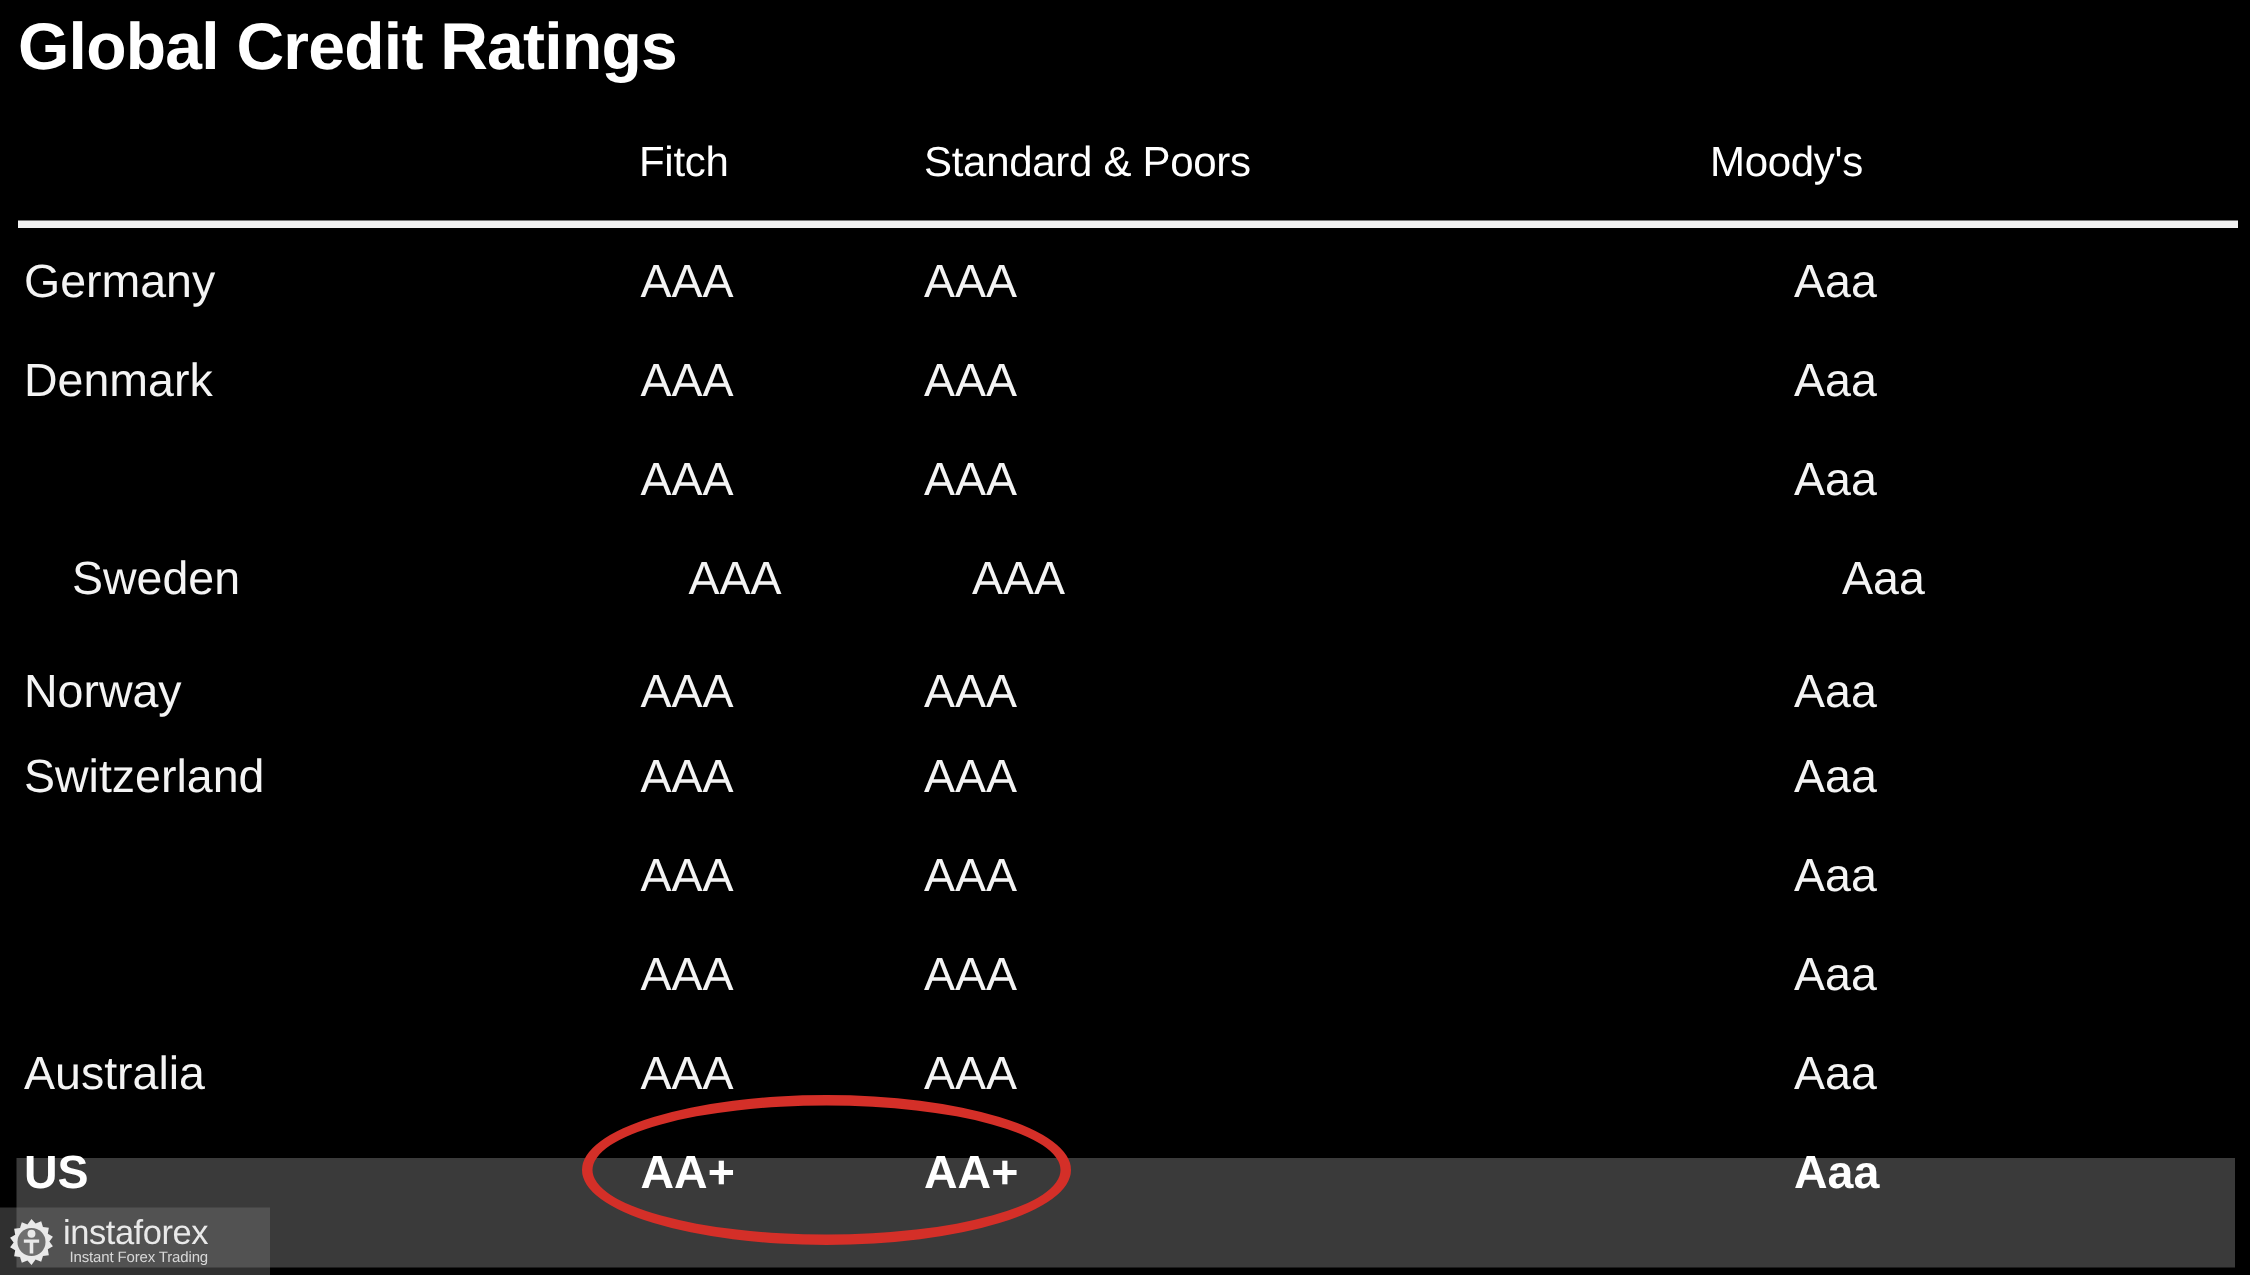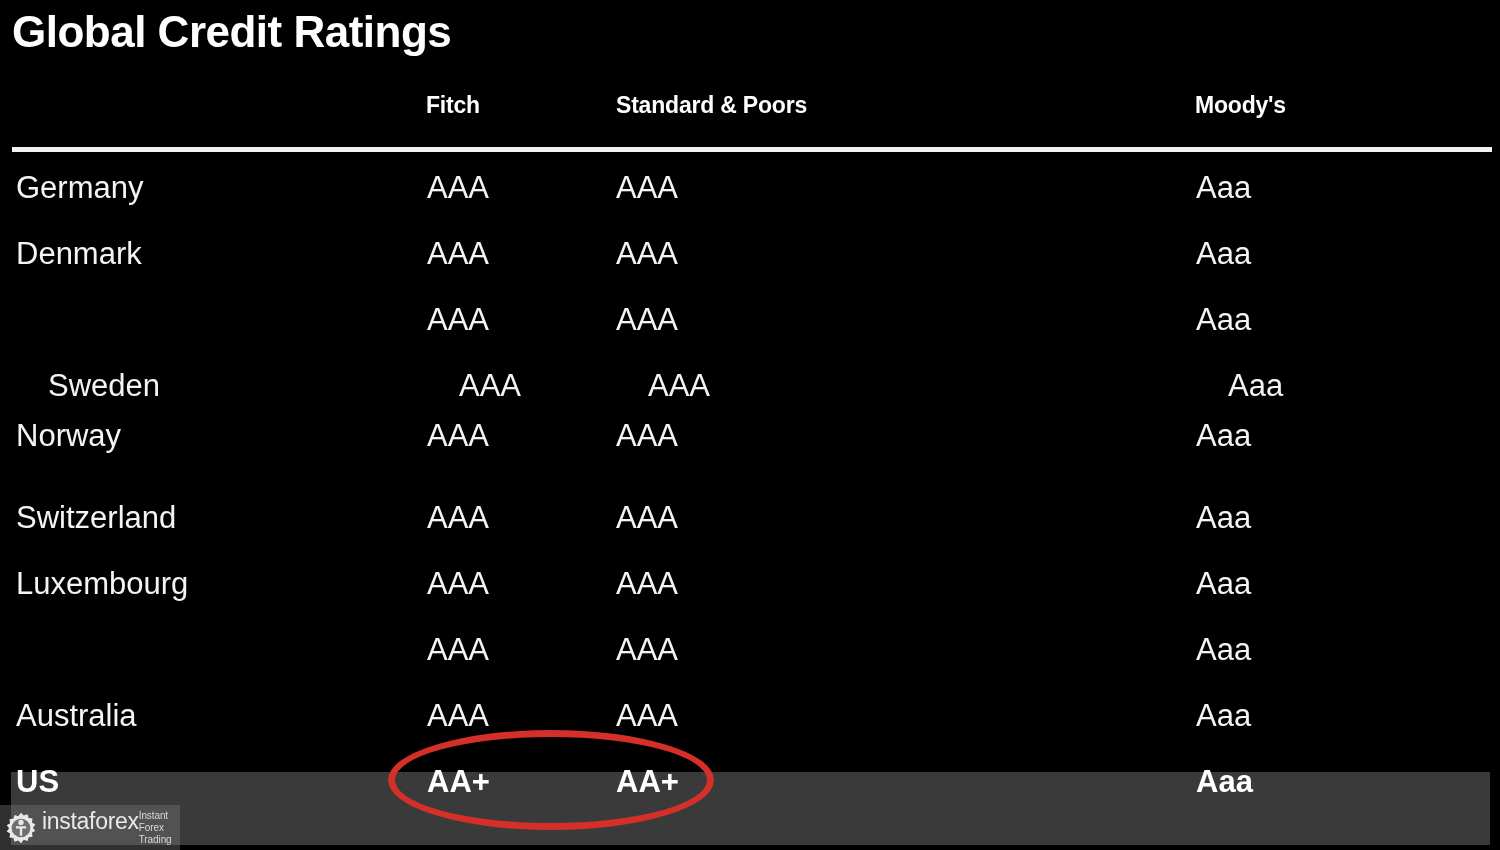--- a/index.html
+++ b/index.html
@@ -47,30 +47,30 @@
   .hdr-row {
     position: absolute;
     left: 0;
     top: 92px;
     width: 1500px;
     height: 50px;
   }
   .hdr-cell {
     position: absolute;
     top: 0;
-    font-size: 23px;
-    font-weight: bold;
+    font-size: 28px;
+    font-weight: normal;
     color: #ffffff;
     white-space: nowrap;
     letter-spacing: -0.2px;
   }
   .hdr-country { left: 14px; }
   .hdr-fitch   { left: 426px; }
   .hdr-sp      { left: 616px; }
-  .hdr-moodys  { left: 1195px; }
+  .hdr-moodys  { left: 1140px; }
 
   #rule {
     position: absolute;
     left: 12px;
     top: 147px;
     width: 1480px;
     height: 5px;
     background: #f2f2f2;
   }
 
@@ -137,22 +137,23 @@
   }
   #wm-logo {
     width: 34px;
     height: 34px;
     margin-left: 4px;
     flex: 0 0 auto;
   }
   #wm-text {
     margin-left: 4px;
     display: flex;
-    flex-direction: row;
+    flex-direction: column;
     justify-content: center;
+    text-align: right;
   }
   #wm-name {
     font-size: 23px;
     color: #e9e9e9;
     line-height: 23px;
     letter-spacing: -0.3px;
   }
   #wm-tag {
     font-size: 10px;
     color: #d8d8d8;
@@ -195,34 +196,33 @@
           <div class="cell c-fitch">AAA</div>
           <div class="cell c-sp">AAA</div>
           <div class="cell c-moodys">Aaa</div>
         </div>
         <div class="row" style="top: 366px; margin-left: 32px;">
           <div class="cell c-country">Sweden</div>
           <div class="cell c-fitch">AAA</div>
           <div class="cell c-sp">AAA</div>
           <div class="cell c-moodys">Aaa</div>
         </div>
-        <div class="row" style="top: 416px;">
+        <div class="row" style="top: 441px;">
           <div class="cell c-country">Norway</div>
           <div class="cell c-fitch">AAA</div>
           <div class="cell c-sp">AAA</div>
           <div class="cell c-moodys">Aaa</div>
         </div>
         <div class="row" style="top: 498px;">
           <div class="cell c-country">Switzerland</div>
           <div class="cell c-fitch">AAA</div>
           <div class="cell c-sp">AAA</div>
           <div class="cell c-moodys">Aaa</div>
         </div>
         <div class="row" style="top: 564px;">
-          <div class="cell c-country">Luxembourg</div>
           <div class="cell c-fitch">AAA</div>
           <div class="cell c-sp">AAA</div>
           <div class="cell c-moodys">Aaa</div>
         </div>
         <div class="row" style="top: 630px;">
           <div class="cell c-fitch">AAA</div>
           <div class="cell c-sp">AAA</div>
           <div class="cell c-moodys">Aaa</div>
         </div>
         <div class="row" style="top: 696px;">

